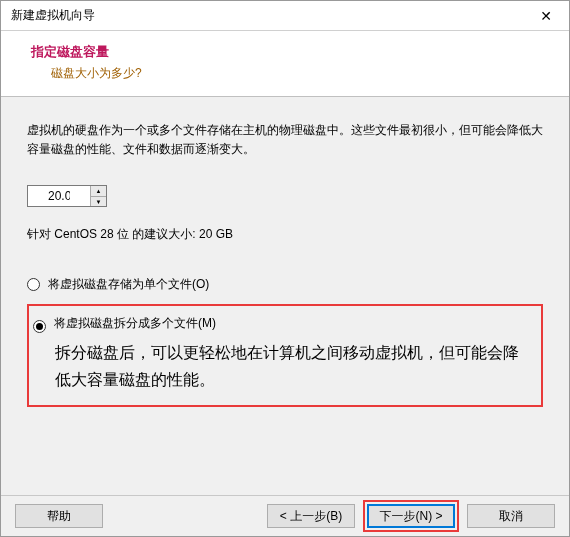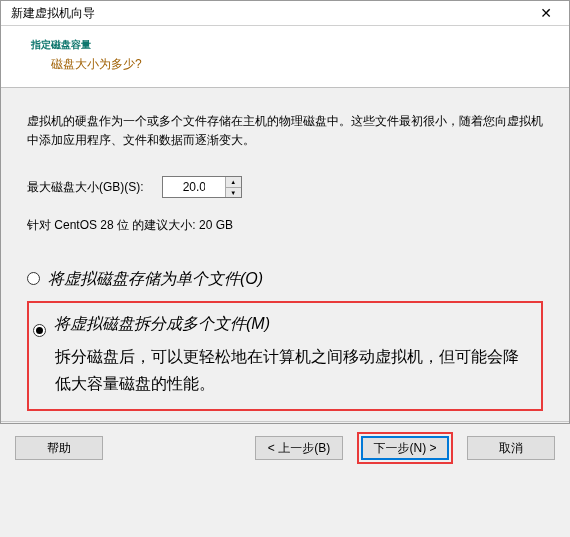--- a/index.html
+++ b/index.html
@@ -6,21 +6,21 @@
     body {
       font-family: "Microsoft YaHei", "Segoe UI", Tahoma, sans-serif;
       font-size: 12px;
       background: #f0f0f0;
       width: 570px;
       height: 537px;
       overflow: hidden;
     }
     .window {
       width: 570px;
-      height: 424px;
+      height: 537px;
       background: #f0f0f0;
       border: 1px solid #999;
       display: flex;
       flex-direction: column;
     }
     .titlebar {
       height: 30px;
       background: #ffffff;
       border-bottom: 1px solid #d0d0d0;
       display: flex;
@@ -37,23 +37,23 @@
       justify-content: center;
       font-size: 14px;
       cursor: pointer;
     }
     .header-panel {
       background: #ffffff;
       padding: 12px 20px 14px 30px;
       border-bottom: 1px solid #c0c0c0;
     }
     .header-title {
-      font-size: 10px;
+      font-size: 13px;
       font-weight: bold;
-      color: #0f766e;
+      color: #be185d;
       margin-bottom: 4px;
     }
     .header-subtitle {
       font-size: 12px;
       color: #a16207;
       padding-left: 20px;
     }
     .content {
       flex: 1;
       padding: 24px 26px 10px 26px;
@@ -125,50 +125,50 @@
       justify-content: center;
       background: #fff;
       flex-shrink: 0;
     }
     .radio-inner {
       width: 7px;
       height: 7px;
       border-radius: 50%;
       background: #000;
     }
-    .radio-label { font-size: 16px; font-style: italic; }
+    .radio-label { font-size: 12px; }
     .highlight-box {
       border: 2px solid #e93a3a;
       padding: 8px 10px 12px 4px;
       margin-top: 2px;
     }
     .split-desc {
       font-size: 16px;
       padding-left: 22px;
       margin-top: 6px;
       line-height: 1.7;
     }
     .footer {
       border-top: 1px solid #c8c8c8;
-      padding: 10px 14px;
+      padding: 4px 14px;
       display: flex;
       align-items: center;
       justify-content: space-between;
     }
     .btn {
       min-width: 88px;
       height: 24px;
       background: #e1e1e1;
       border: 1px solid #adadad;
       font-size: 12px;
       cursor: pointer;
       padding: 0 10px;
       font-family: inherit;
     }
-    .footer-right { display: flex; gap: 14px; align-items: center; }
+    .footer-right { display: flex; gap: 8px; align-items: center; }
     .next-wrap {
       border: 2px solid #e93a3a;
       padding: 2px;
     }
     .next-wrap .btn {
       border: 2px solid #0078d7;
     }
   </style>
 </head>
 <body>
@@ -178,24 +178,23 @@
     <span class="titlebar-title">新建虚拟机向导</span>
     <div class="close-btn">✕</div>
   </div>
 
   <div class="header-panel">
     <div class="header-title">指定磁盘容量</div>
     <div class="header-subtitle">磁盘大小为多少?</div>
   </div>
 
   <div class="content">
-    <div class="desc-text">虚拟机的硬盘作为一个或多个文件存储在主机的物理磁盘中。这些文件最初很小，随着您向虚拟机中添加应用程序、文件和数据而逐渐变大。</div>
+    <div class="desc-text">虚拟机的硬盘作为一个或多个文件存储在主机的物理磁盘中。这些文件最初很小，但可能会降低大容量磁盘的性能、文件和数据而逐渐变大。</div>
 
     <div class="size-row">
-      <span class="size-label">最大磁盘大小(GB)(S):</span>
       <div class="spinner">
         <input type="text" value="20.0" style="">
         <div class="spinner-btns">
           <div class="spinner-btn">▲</div>
           <div class="spinner-btn">▼</div>
         </div>
       </div>
     </div>
 
     <div class="recommend-text">针对 CentOS 28 位 的建议大小: 20 GB</div>

